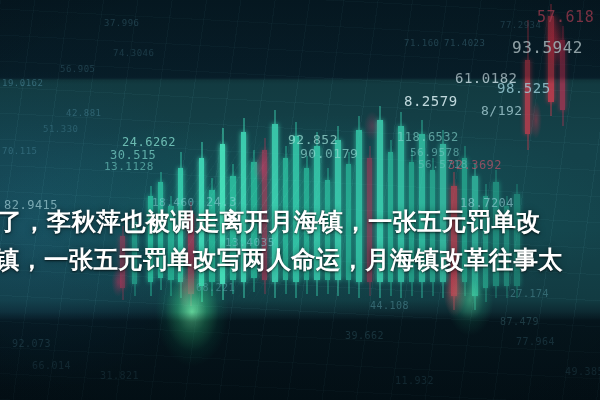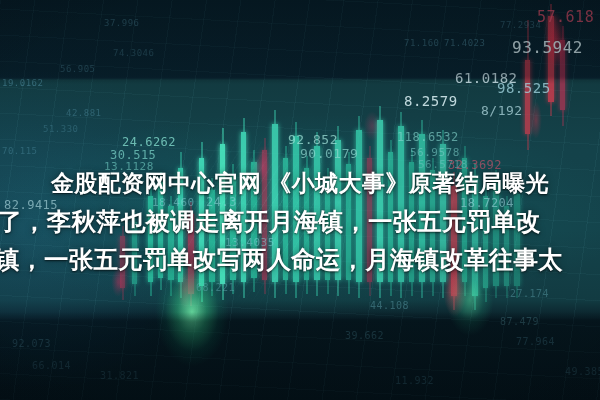--- a/index.html
+++ b/index.html
@@ -417,18 +417,17 @@
       <div class="num" style="left: 12px; top: 338px; font-size: 10px; color: rgb(92, 158, 178); opacity: 0.34;">92.073</div>
       <div class="num" style="left: 32px; top: 360px; font-size: 10px; color: rgb(88, 150, 170); opacity: 0.28;">66.014</div>
       <div class="num" style="left: 100px; top: 370px; font-size: 10px; color: rgb(88, 150, 170); opacity: 0.26;">31.821</div>
       <div class="num" style="left: 565px; top: 366px; font-size: 10px; color: rgb(88, 150, 170); opacity: 0.3;">49.385</div>
     </div>
 
   <div class="bg-layer" id="bg-bands"></div>
   <div class="bg-layer" id="bg-vignette"></div>
 
   <div id="text-overlay">
-    <div class="line" id="line-1">金股配资网中心官网 《小城大事》原著结局曝光</div>
     <div class="line" id="line-2">得罪了，李秋萍也被调走离开月海镇，一张五元罚单改</div>
     <div class="line" id="line-3">海镇，一张五元罚单改写两人命运，月海镇改革往事太</div>
   </div>
 
 </div>
 
 </body></html>

